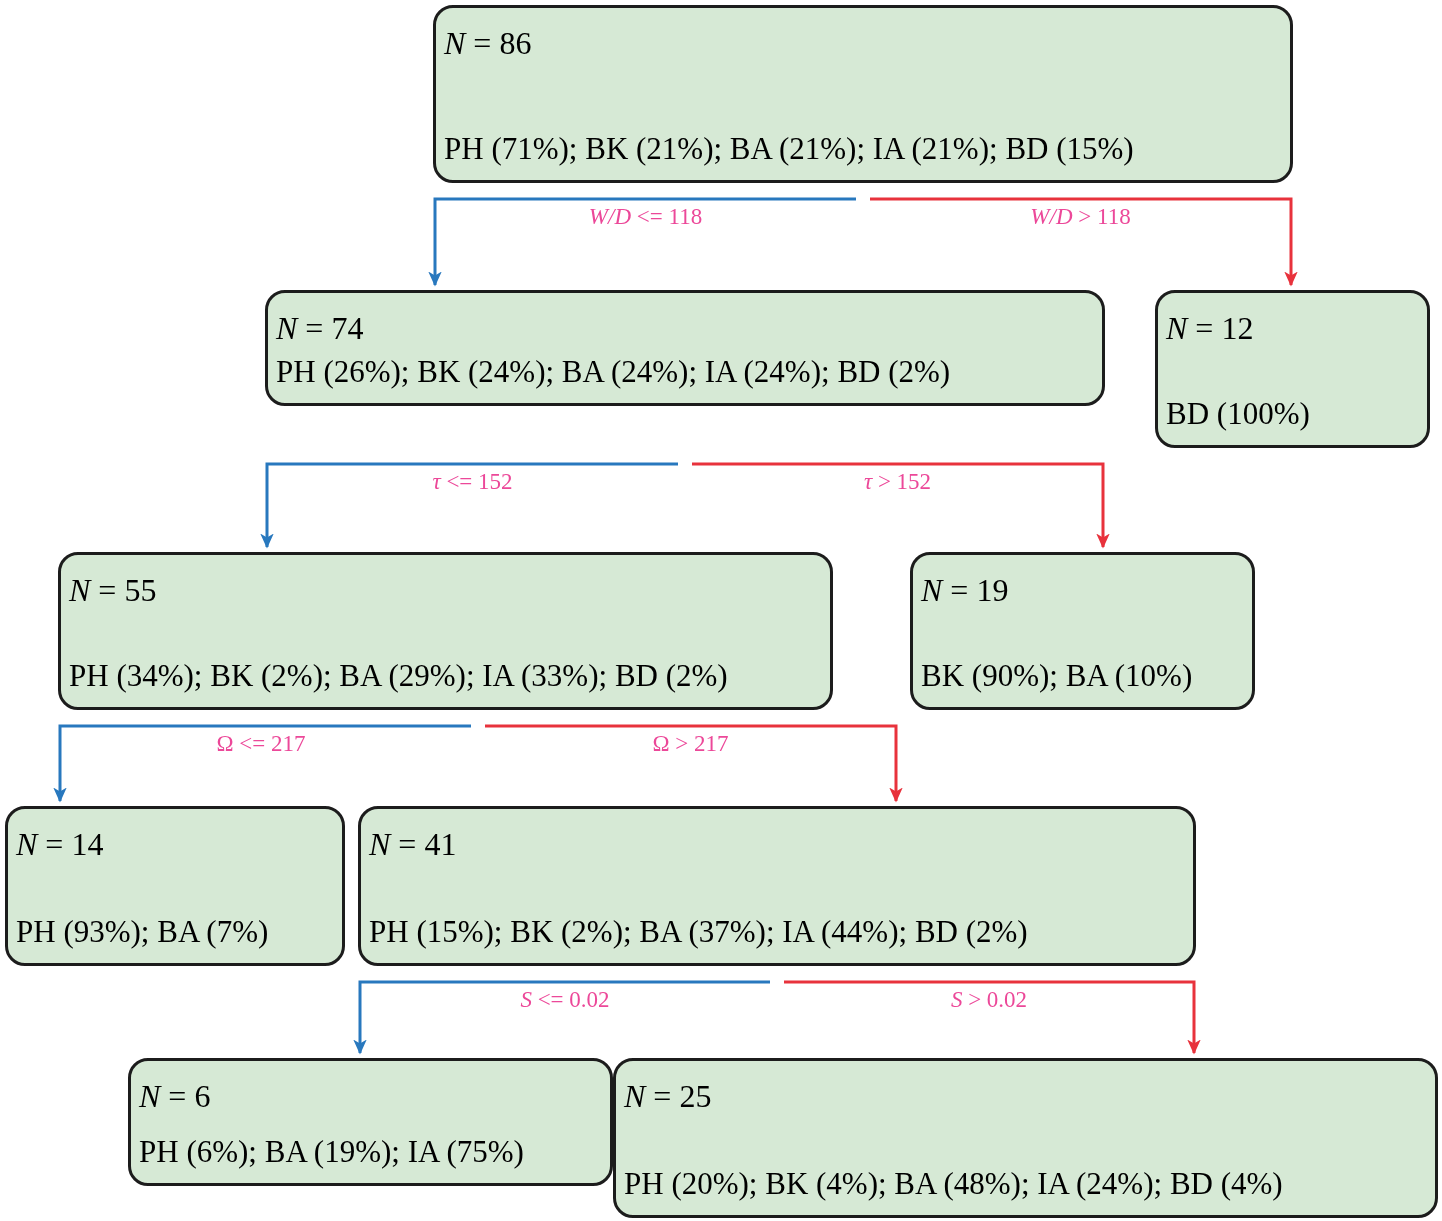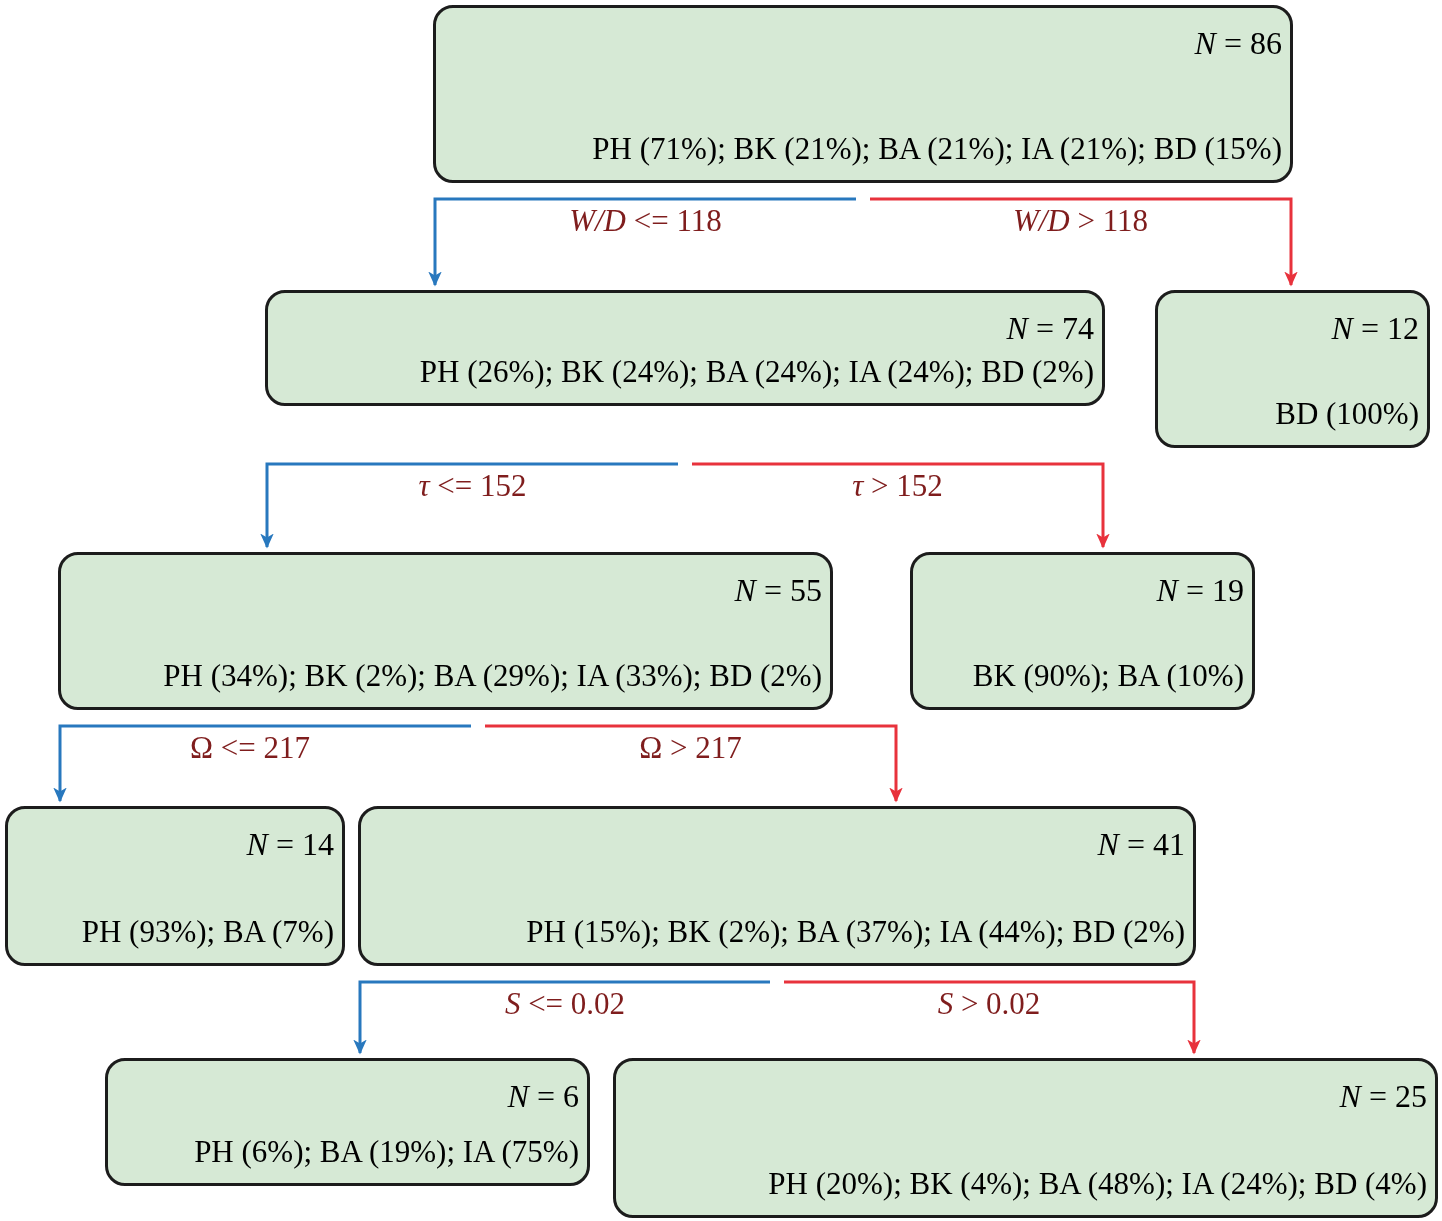--- a/index.html
+++ b/index.html
@@ -23,41 +23,41 @@
   }
   .node {
     position: absolute;
     box-sizing: border-box;
     background: var(--fill, #d6e9d5);
     border: 3px solid var(--border, #1c1c1c);
     border-radius: 20px;
     display: flex;
     flex-direction: column;
     justify-content: space-between;
-    align-items: flex-end;
+    align-items: flex-start;
     padding: 18px 8px 14px 8px;
     color: #000;
   }
   .n-line {
     font-size: 32px;
     white-space: nowrap;
     line-height: 1.1;
   }
   .dist-line {
     font-size: 31px;
     white-space: nowrap;
     line-height: 1.1;
   }
   .it { font-style: italic; }
   .edge-label {
     position: absolute;
     transform: translateX(-50%);
-    font-size: 31px;
+    font-size: 23px;
     white-space: nowrap;
-    color: #7f1d1d;
+    color: #ec4899;
     line-height: 1.1;
     font-family: Liberation Serif, serif;
   }
 </style>
 </head>
 <body>
 
 <div class="canvas">
 
   <svg id="edges" width="1442" height="1221">
@@ -107,35 +107,35 @@
   <div class="node" style="left: 5px; top: 806px; width: 340px; height: 160px; gap: 12px;">
     <div class="n-line"><span class="it">N</span><span> = 14</span></div>
     <div class="dist-line">PH (93%); BA (7%)</div>
   </div>
 
   <div class="node" style="left: 358px; top: 806px; width: 838px; height: 160px;">
     <div class="n-line"><span class="it">N</span><span> = 41</span></div>
     <div class="dist-line">PH (15%); BK (2%); BA (37%); IA (44%); BD (2%)</div>
   </div>
 
-  <div class="node" style="left: 105px; top: 1058px; width: 485px; height: 128px;">
+  <div class="node" style="left: 128px; top: 1058px; width: 485px; height: 128px;">
     <div class="n-line"><span class="it">N</span><span> = 6</span></div>
     <div class="dist-line">PH (6%); BA (19%); IA (75%)</div>
   </div>
 
   <div class="node" style="left: 613px; top: 1058px; width: 825px; height: 160px;">
     <div class="n-line"><span class="it">N</span><span> = 25</span></div>
     <div class="dist-line">PH (20%); BK (4%); BA (48%); IA (24%); BD (4%)</div>
   </div>
 
   <div class="edge-label" style="left: 645.5px; top: 204px;"><span class="it">W/D</span><span> &lt;= 118</span></div>
   <div class="edge-label" style="left: 1080.5px; top: 204px;"><span class="it">W/D</span><span> &gt; 118</span></div>
 
   <div class="edge-label" style="left: 472.5px; top: 469px;"><span class="it">τ</span><span> &lt;= 152</span></div>
   <div class="edge-label" style="left: 897.5px; top: 469px;"><span class="it">τ</span><span> &gt; 152</span></div>
 
-  <div class="edge-label" style="left: 250px; top: 731px;"><span>Ω</span><span> &lt;= 217</span></div>
+  <div class="edge-label" style="left: 261px; top: 731px;"><span>Ω</span><span> &lt;= 217</span></div>
   <div class="edge-label" style="left: 690.5px; top: 731px;"><span>Ω</span><span> &gt; 217</span></div>
 
   <div class="edge-label" style="left: 565px; top: 987px;"><span class="it">S</span><span> &lt;= 0.02</span></div>
   <div class="edge-label" style="left: 989px; top: 987px;"><span class="it">S</span><span> &gt; 0.02</span></div>
 
 </div>
 
 </body></html>

